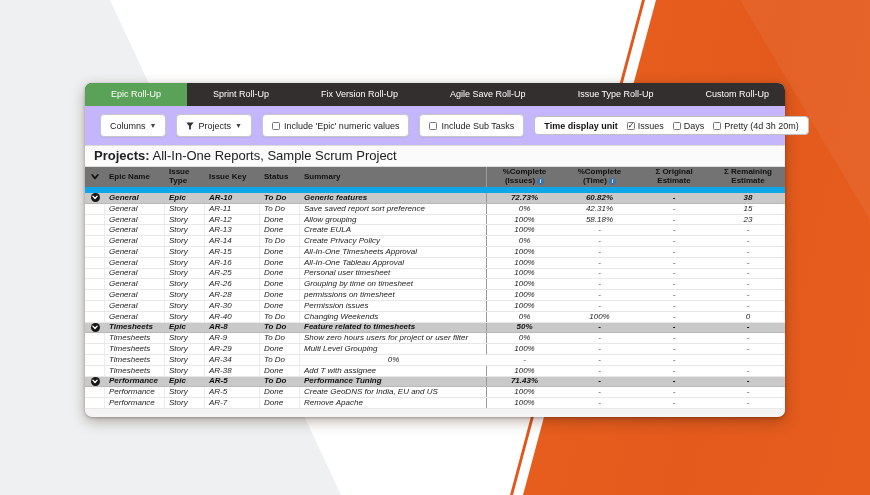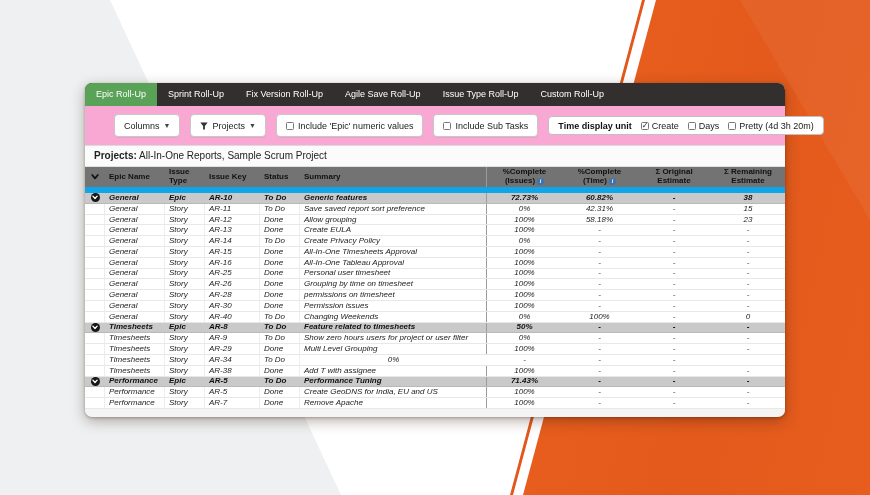--- a/index.html
+++ b/index.html
@@ -16,41 +16,41 @@
     clip-path:polygon(656px 0, 870px 0, 870px 495px, 523px 495px); }
   .bg-orange-sheen { position:absolute; inset:0; background:rgba(255,255,255,0.05);
     clip-path:polygon(740px 0, 870px 0, 870px 220px); }
 
   
   .panel { position:absolute; left:85px; top:83px; width:700px; height:334px;
     border-radius:7px; background:#f4f4f5; box-shadow:0 4px 14px rgba(60,30,15,.35), 0 1px 3px rgba(0,0,0,.25); }
 
   
   .tabbar { display:flex; height:23px; background:#332f2e; border-radius:7px 7px 0 0; overflow:hidden; }
-  .tab { color:#fff; font-size:9px; line-height:23px; padding:0 11px; white-space:nowrap; cursor:default; }
+  .tab { color:#fff; font-size:9px; line-height:23px; padding:0 26px; white-space:nowrap; cursor:default; }
   .tab.active { background:#5aa257; }
 
   
-  .toolbar { display:flex; align-items:center; height:40px; background:#f9a8d4;
-    border-bottom:1px solid #dcdcdc; padding:0 29px; gap:10px; }
+  .toolbar { display:flex; align-items:center; height:40px; background:#c4b5fd;
+    border-bottom:1px solid #dcdcdc; padding:0 15px; gap:10px; }
   .tb-btn { display:inline-flex; align-items:center; gap:4px; height:23px; padding:0 9px;
     background:#fff; border:1px solid #c7c7c7; border-radius:4px; font-size:9px; color:#222;
     box-shadow:0 1px 1px rgba(0,0,0,.05); white-space:nowrap; }
   .caret { font-size:7px; color:#444; }
   .cbx { display:inline-block; width:8px; height:8px; border:1px solid #767676; border-radius:1.5px;
     background:#fff; position:relative; flex:0 0 auto; }
   .cbx.checked::after { content:"✓"; position:absolute; left:0px; top:-2px; font-size:8px; color:#222; }
   .time-group { display:inline-flex; align-items:center; gap:9px; height:19px; padding:0 9px;
     background:#fff; border:1px solid #c0c0c0; border-radius:4px; font-size:9px; white-space:nowrap; }
   .time-group .grp-label { font-weight:bold; color:#111; }
   .time-opt { display:inline-flex; align-items:center; gap:3px; color:#222; }
 
   
   .projectsbar { height:21px; line-height:20px; background:#fbfbfc; border-bottom:1px solid #e0e0e0;
-    font-size:10px; color:#222; padding:0 9px; white-space:nowrap; }
+    font-size:13px; color:#222; padding:0 9px; white-space:nowrap; }
   .projectsbar b { font-weight:bold; }
 
   
   .grid-cols { display:grid; grid-template-columns:20px 60px 40px 55px 40px 187px 75px 75px 74px 74px; }
   .thead { height:26px; background:#737373; border-bottom:6px solid #0ea5e9; }
   .th { display:flex; flex-direction:column; justify-content:center; font-size:8px; font-weight:bold;
     line-height:8.6px; color:#111; overflow:hidden; white-space:nowrap; }
   .al-left { text-align:left; padding-left:4px; }
   .al-center { text-align:center; align-items:center; }
   .col-summary { border-right:1px solid #9b9b9b; }
@@ -112,21 +112,21 @@
       </div>
       <div class="tb-btn">
         <span class="cbx" id="cbx-sub"></span>
         <span>Include Sub Tasks</span>
       </div>
       <div class="time-group">
         <span class="grp-label">Time display unit</span>
         <span id="time-options" style="display:inline-flex; gap:9px;">
             <span class="time-opt">
               <span class="cbx checked"></span>
-              <span>Create</span>
+              <span>Issues</span>
             </span>
             <span class="time-opt">
               <span class="cbx"></span>
               <span>Days</span>
             </span>
             <span class="time-opt">
               <span class="cbx"></span>
               <span>Pretty (4d 3h 20m)</span>
             </span>
           </span>

